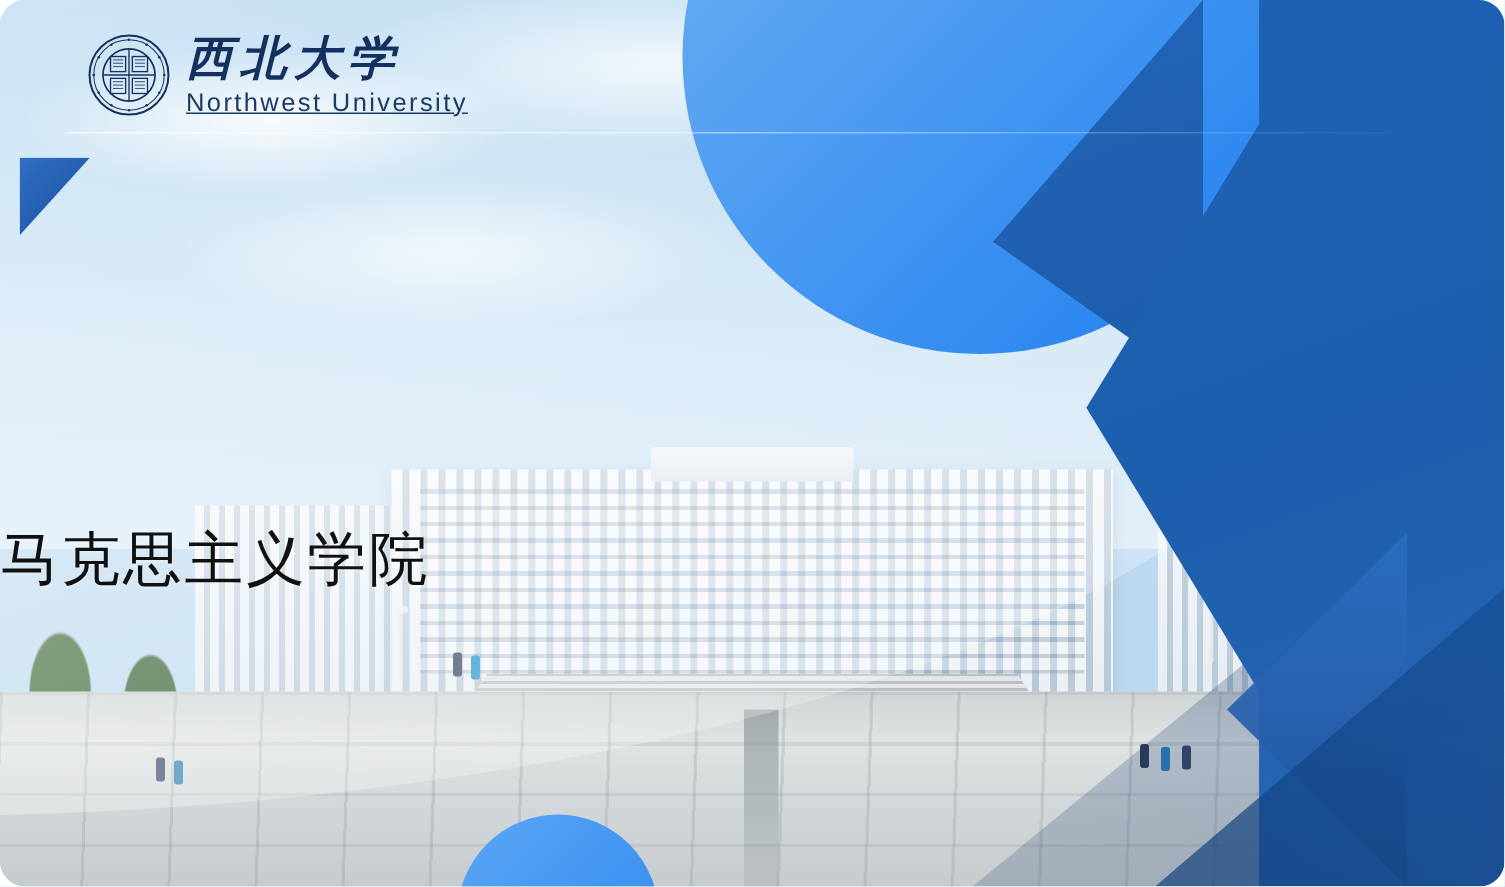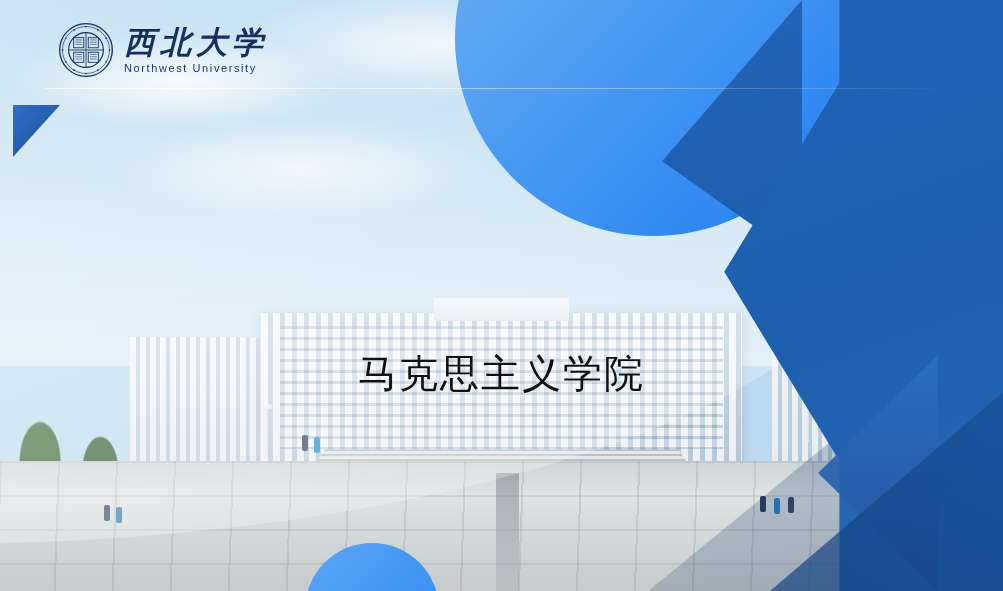--- a/index.html
+++ b/index.html
@@ -11,20 +11,21 @@
   body {
     font-family: "Liberation Sans", "DejaVu Sans", sans-serif;
   }
 
   #slide {
     position: relative;
     width: 1003px;
     height: 591px;
     overflow: hidden;
     background: #bcd9ef;
+    border-radius: 17px;
   }
 
   
   .photo {
     position: absolute;
     inset: 0;
     overflow: hidden;
   }
 
   
@@ -236,44 +237,45 @@
     font-family: "DejaVu Serif", "Liberation Serif", serif;
     font-size: 31px;
     font-weight: 700;
     color: #14305e;
     letter-spacing: 5px;
     font-style: italic;
     white-space: nowrap;
   }
   .logo-en {
     margin-top: 5px;
-    font-size: 11px;
+    font-size: 17px;
     letter-spacing: 1.6px;
     color: #1b3a66;
     white-space: nowrap;
+    text-decoration: underline;
   }
 
   
   .title {
     position: absolute;
     left: 0; top: 134px;
     width: 930px;
     text-align: center;
     font-size: 47px;
     font-weight: 700;
     color: #0a0a0a;
     letter-spacing: 1px;
     white-space: nowrap;
     text-shadow: 1px 2px 3px rgba(255,255,255,.45);
   }
   .subtitle-block {
     position: absolute;
     left: 0; top: 346px;
     width: 1003px;
-    text-align: center;
+    text-align: left;
   }
   .subtitle, .date {
     color: #111111;
     font-size: 39px;
     letter-spacing: 2px;
     line-height: 1.42;
     white-space: nowrap;
     text-shadow: 0 1px 2px rgba(255,255,255,.35);
   }
 </style>

